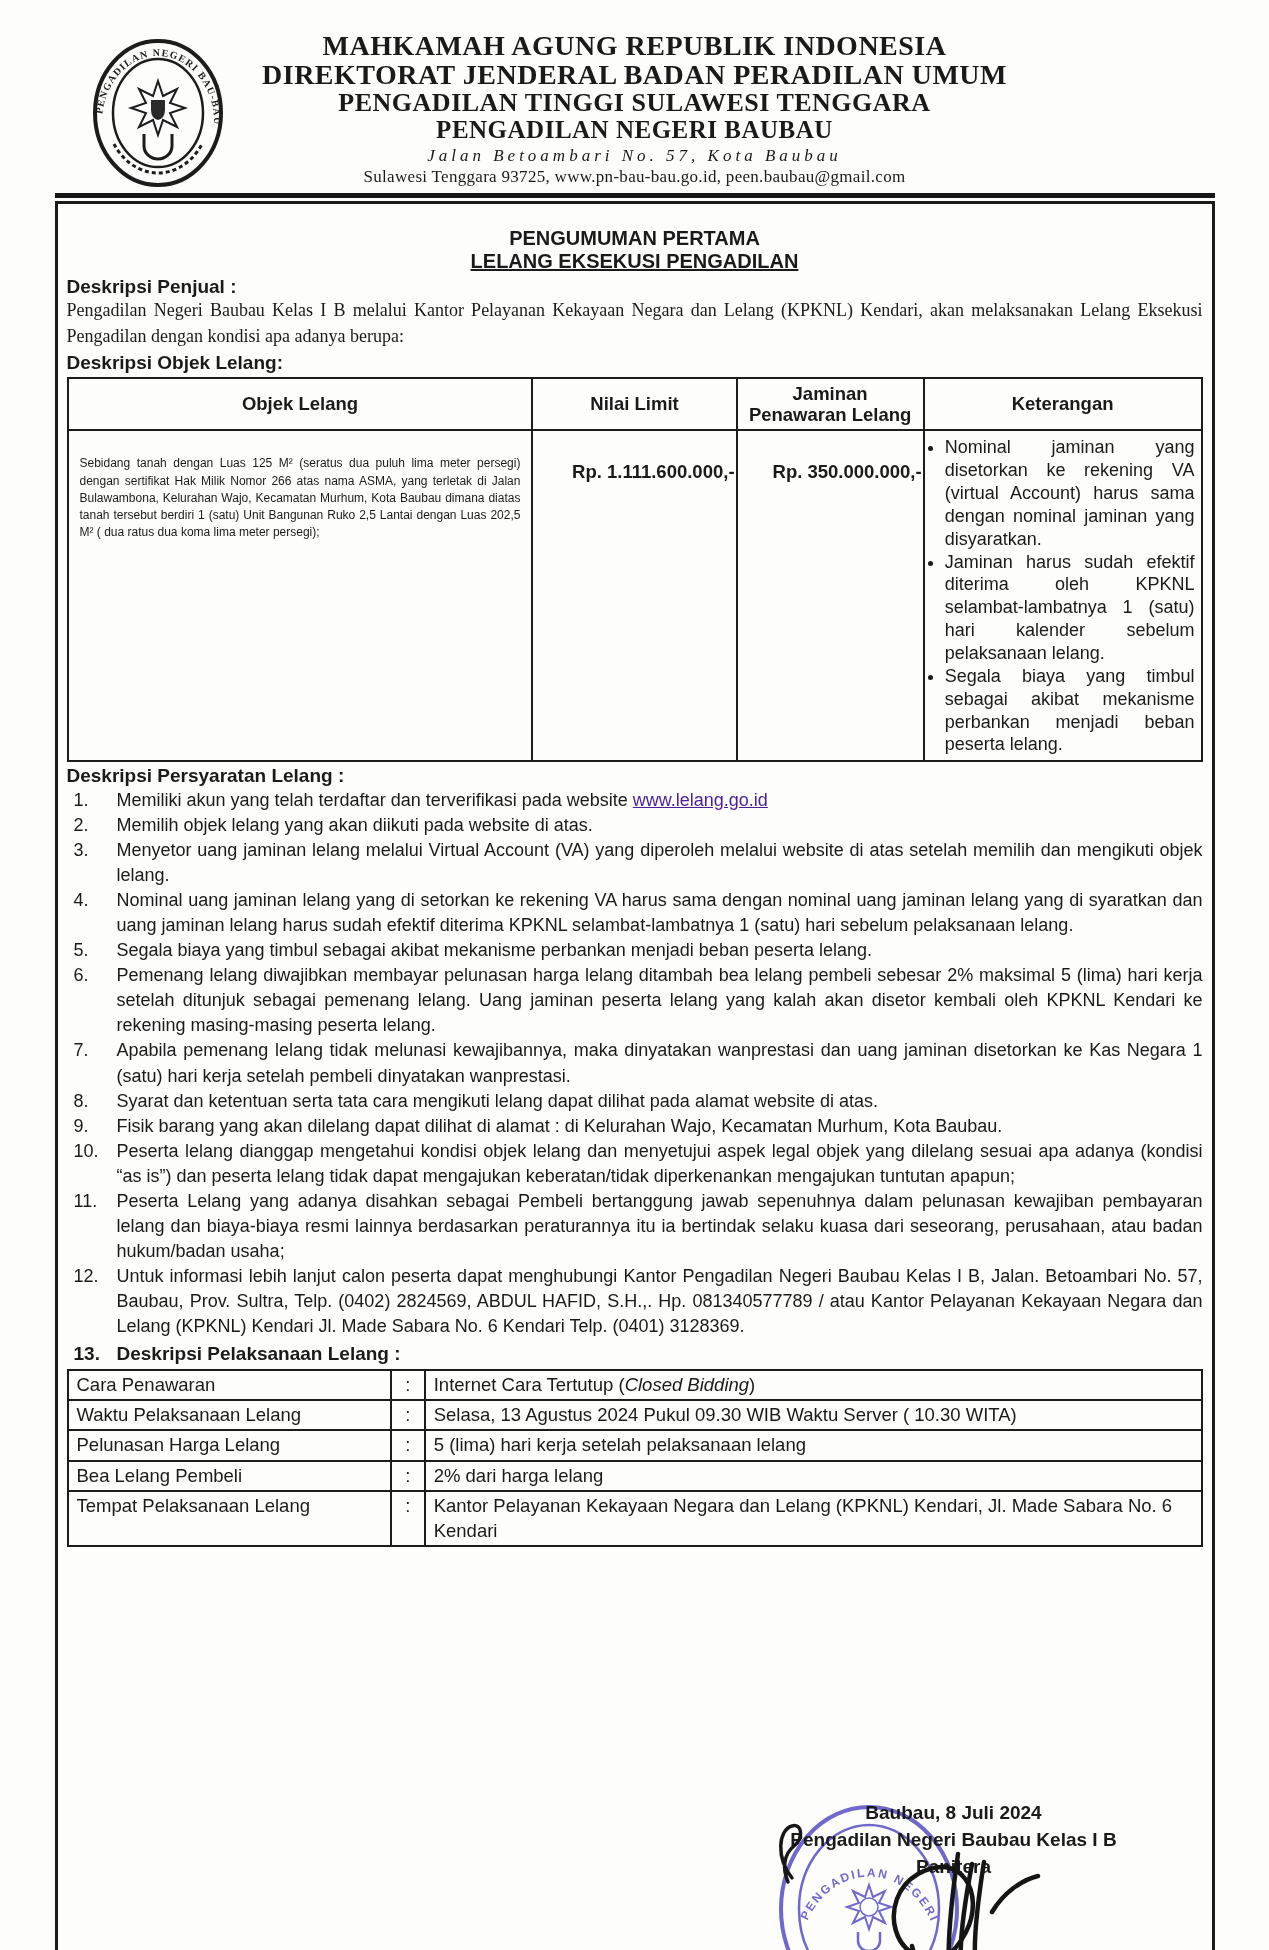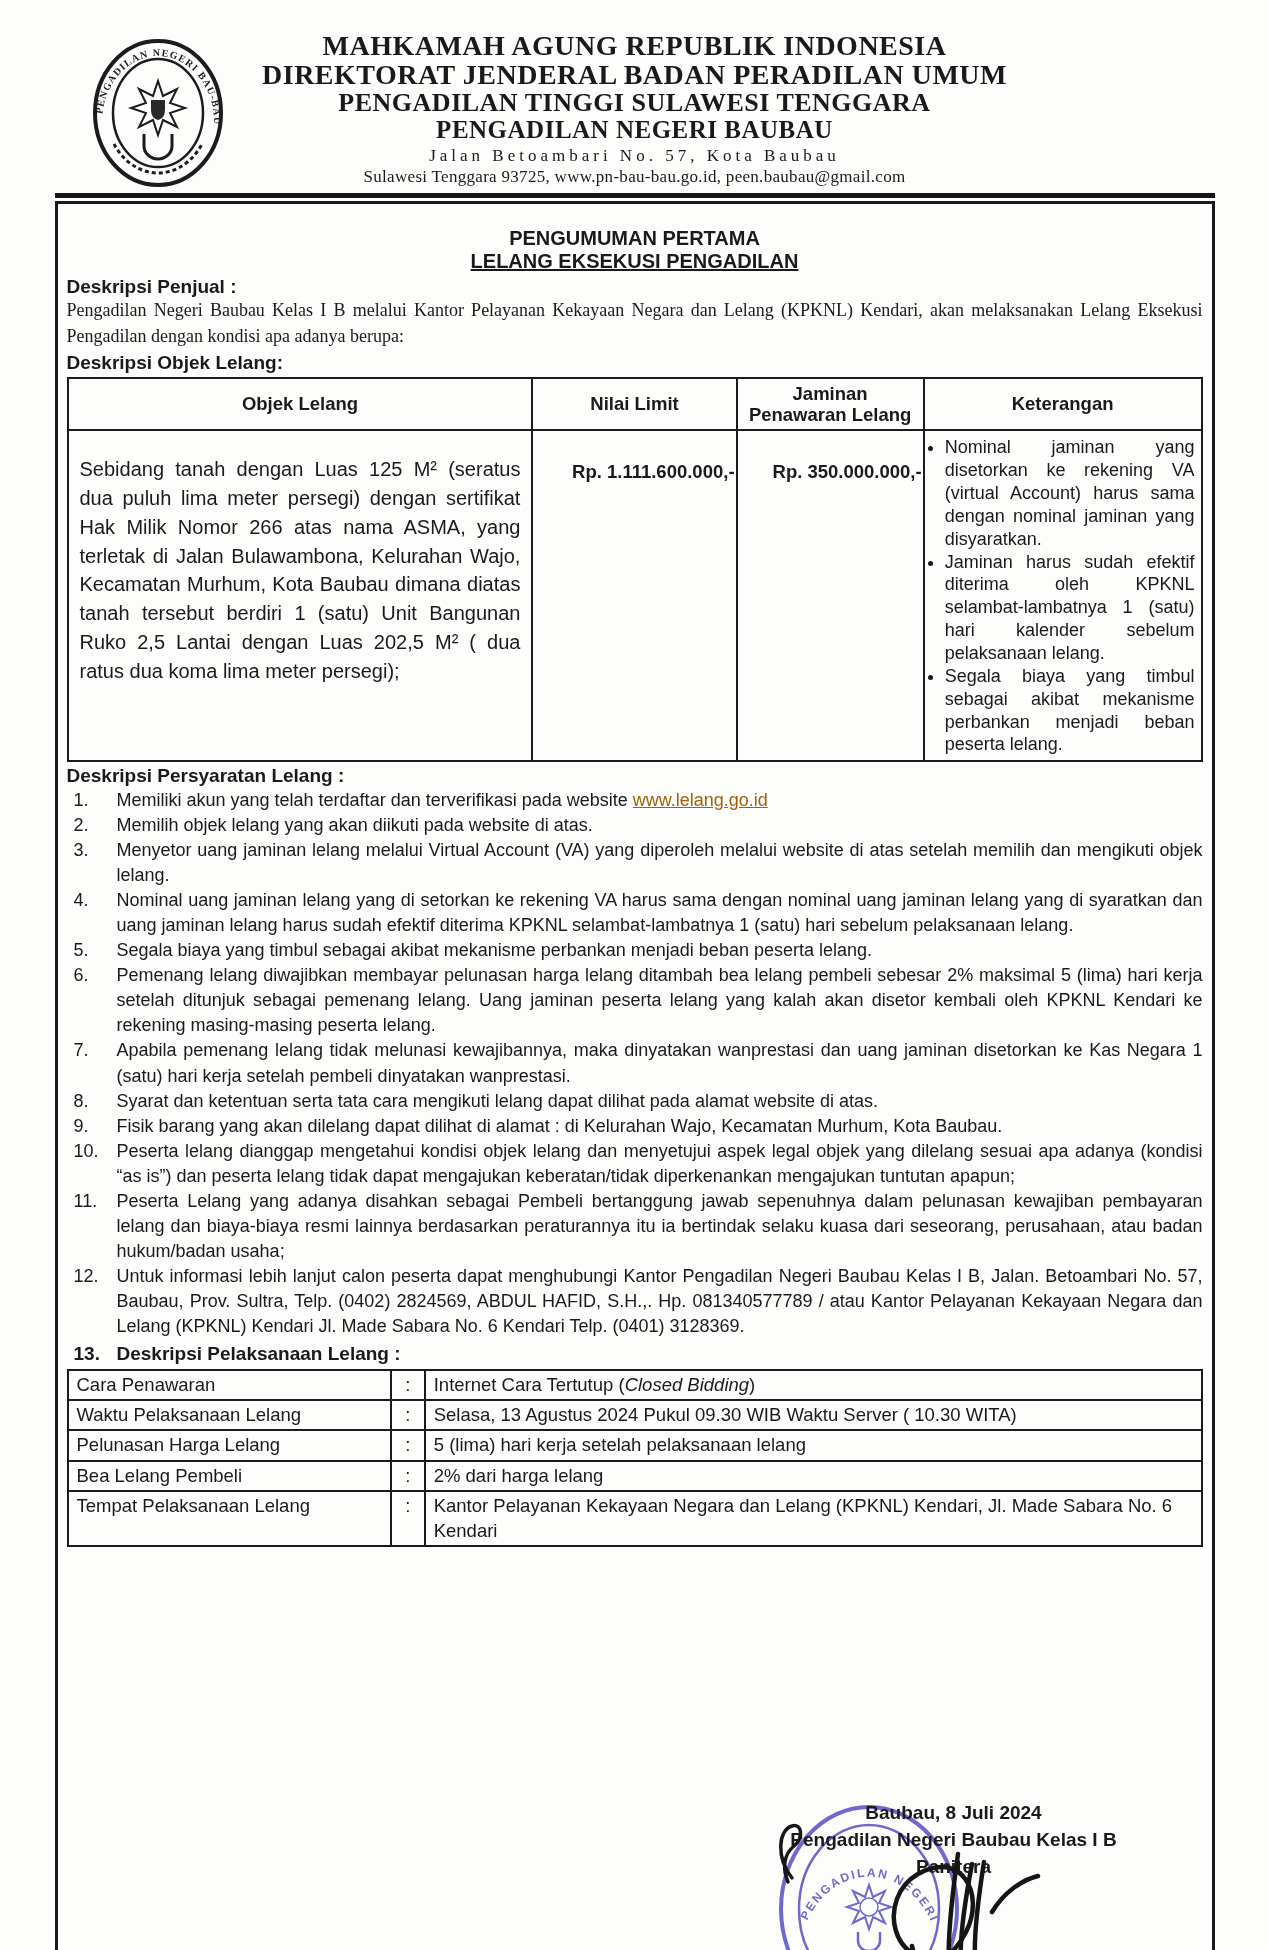--- a/index.html
+++ b/index.html
@@ -8,48 +8,48 @@
     width:1269px; height:1950px; margin:0 auto; background:#fdfdfc;
     font-family:"Liberation Sans", sans-serif; color:#1a1a1a; position:relative; overflow:hidden;
   }
   
   .letterhead { position:relative; padding-top:32px; text-align:center; }
   .seal-wrap { position:absolute; left:88px; top:36px; width:140px; height:154px; }
   .lh-text { margin:0 auto; width:900px; font-family:"Liberation Serif", serif; font-weight:bold; }
   .lh1,.lh2 { font-size:28px; line-height:1.02; letter-spacing:.5px; }
   .lh3 { font-size:26px; line-height:1.05; letter-spacing:.5px; }
   .lh4 { font-size:25px; line-height:1.08; letter-spacing:.5px; }
-  .addr1 { font-size:17px; font-weight:normal; letter-spacing:4px; margin-top:3px; }
+  .addr1 { font-size:17px; font-weight:normal; letter-spacing:4px; margin-top:3px;font-style:italic; }
   .addr2 { font-size:17px; font-weight:normal; letter-spacing:.3px; margin-top:1px; }
   .rule { width:1160px; margin:6px auto 0; border-top:5px solid #161616; }
   
   .doc-box {
     position:relative; width:1160px; height:1816px; margin:3px auto 0;
     border:3px solid #1b1b1b; padding:21px 9px 0 9px;
   }
   .title { text-align:center; margin-top:2px; }
   .t1 { font-size:20px; font-weight:bold; }
   .t2 { font-size:20px; font-weight:bold; text-decoration:underline; }
   .h  { font-weight:bold; font-size:19px; margin-top:3px; }
   .para { margin:0; font-size:18px; line-height:1.4; text-align:justify;font-family:Liberation Serif, serif; }
   
   .obj-table { width:100%; border-collapse:collapse; margin-top:3px; }
   .obj-table th, .obj-table td { border:2.5px solid #1c1c1c; }
   .obj-table th { font-size:18.5px; font-weight:bold; padding:4px 4px; line-height:1.15; }
-  td.objek { font-size:20px; line-height:1.44; text-align:justify; vertical-align:top; padding:24px 11px 8px 11px; }
+  td.objek { font-size:12px; line-height:1.44; text-align:justify; vertical-align:top; padding:24px 11px 8px 11px; }
   td.money { font-size:18.5px; font-weight:bold; text-align:right; vertical-align:top; padding-top:30px; }
   td.ket   { font-size:18px; line-height:1.27; vertical-align:top; padding:5px 6px 4px 2px; }
   td.ket ul { margin:0; padding-left:18px; }
   td.ket li { text-align:justify; }
   
   .req { list-style:none; margin:1px 0 0 0; padding:0; font-size:18px; line-height:1.39; }
   .req li { display:flex; }
   .req .n { flex:none; width:50px; padding-left:7px; }
   .req .t { flex:1; text-align:justify; }
-  .req a { color:#a16207; text-decoration:underline; }
+  .req a { color:#4c1d95; text-decoration:underline; }
   .h13 { display:flex; font-weight:bold; font-size:19px; margin:4px 0 4px 0; }
   .h13 .n { flex:none; width:50px; padding-left:7px; }
   
   .exec-table { width:100%; border-collapse:collapse; font-size:18.5px; }
   .exec-table td { border:2.5px solid #1c1c1c; padding:2px 8px; line-height:1.32; vertical-align:top; }
   .exec-table .sep { text-align:center; padding:2px 0; }
   .exec-table .ital { font-style:italic; }
   
   .sig { position:absolute; right:8px; bottom:8px; width:500px; height:206px;
          text-align:center; font-weight:bold; font-size:19px; line-height:1.42; }

